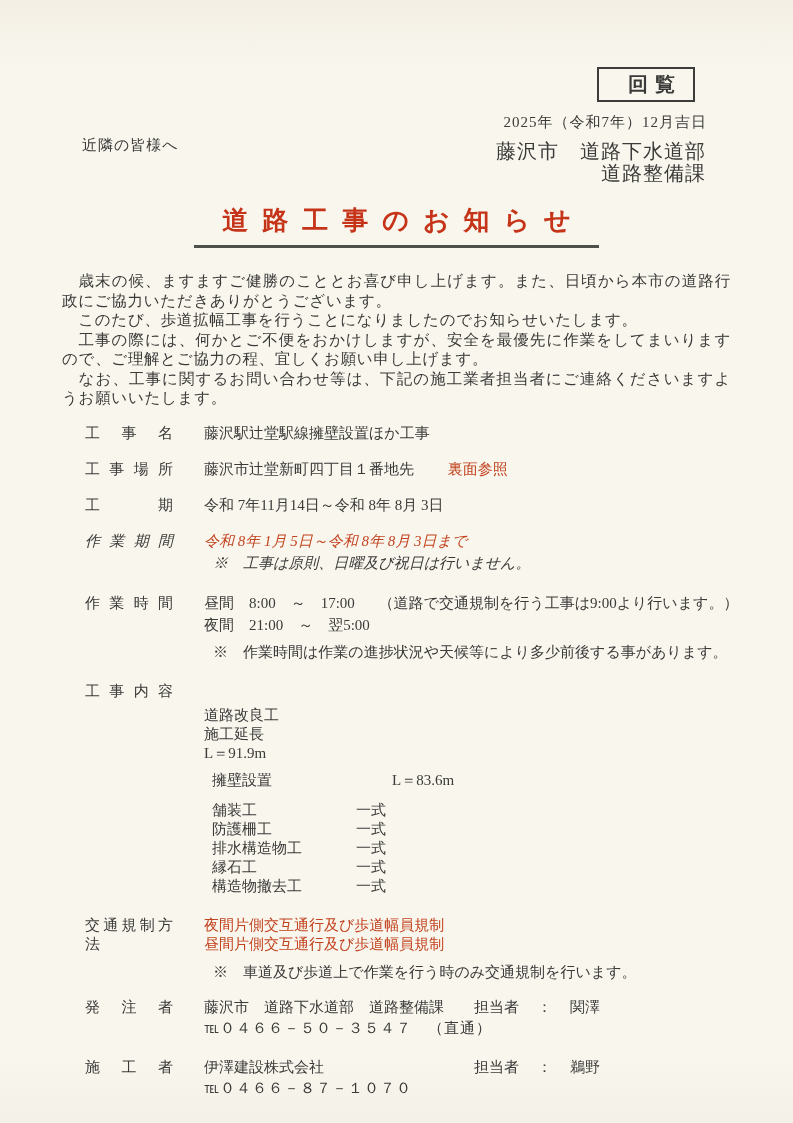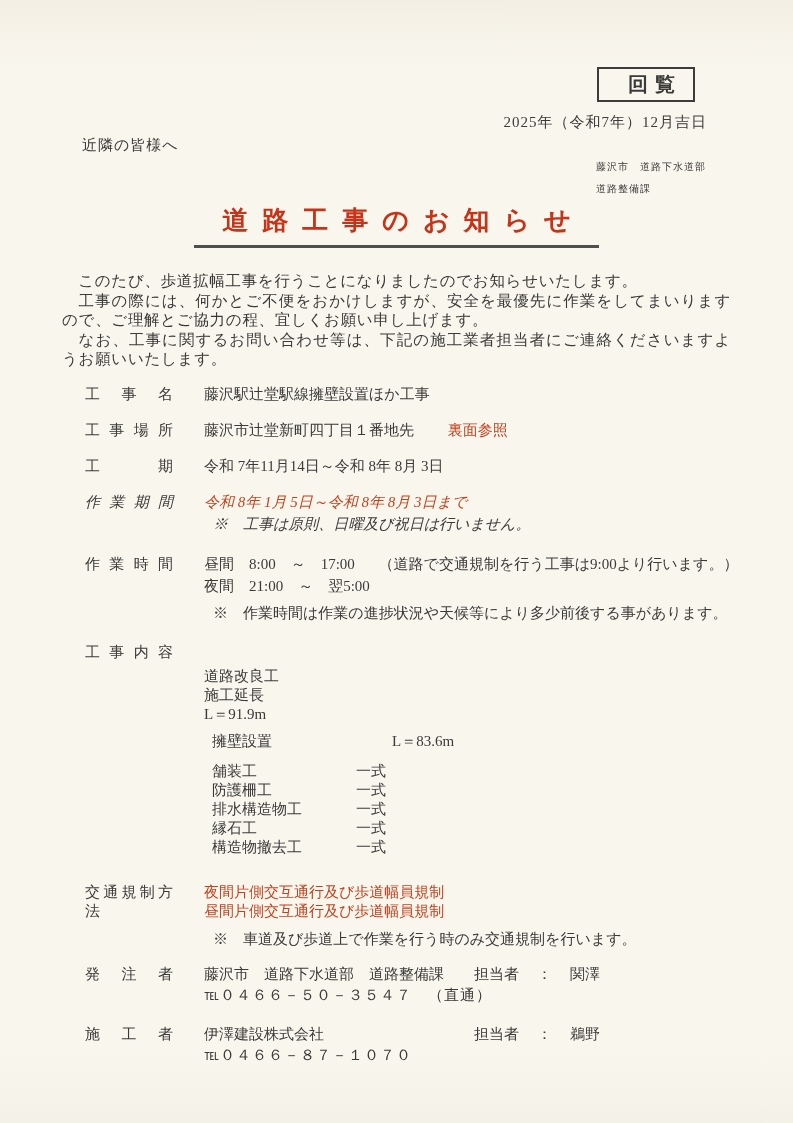--- a/index.html
+++ b/index.html
@@ -26,22 +26,23 @@
   }
   .dateline {
     position: absolute; top: 113px; right: 86px;
     font-size: 15px; letter-spacing: 1px;
   }
   .recipient {
     position: absolute; top: 136px; left: 82px;
     font-size: 15px; letter-spacing: 1px;
   }
   .sender {
-    position: absolute; top: 156px; right: 87px;
-    font-size: 10px; line-height: 22px; letter-spacing: 1px;
+    position: absolute; top: 140px; right: 87px;
+    font-size: 20px; line-height: 22px; letter-spacing: 1px;
+    text-align: right;
   }
   
   .content { position: absolute; top: 203px; left: 0; right: 0; }
   .title-wrap { text-align: center; }
   .doc-title {
     display: inline-block;
     color: var(--title-red, #c53418);
     font-size: 26px; font-weight: bold;
     letter-spacing: 14px;
     padding: 0 14px 7px 28px;
@@ -64,21 +65,21 @@
   }
   .val-col { margin-left: 15px; }
   .red { color: var(--red, #c2431f); }
   .ref-red { color: var(--red, #c2431f); margin-left: 30px; }
   .note { margin-top: 3px; padding-left: 9px; }
   .hours-line { margin-bottom: 3px; }
   .paren-note { margin-left: 20px; }
   .hours .note { margin-top: 8px; }
   .row-hours { margin-bottom: 20px; }
   .row-period2 { margin-bottom: 21px; font-style: italic; }
-  .row-contents { margin-bottom: 26px; }
+  .row-contents { margin-bottom: 20px; }
   .contents-col { padding-top: 24px; }
   .crow { display: flex; }
   .crow-main { margin-bottom: 8px; flex-direction: column; }
   .crow-main .c1 { width: 100px; }
   .crow-main .c2 { width: 88px; }
   .crow-wall { margin-bottom: 11px; padding-left: 8px; }
   .crow-wall .c1 { width: 180px; }
   .crow-item { padding-left: 8px; line-height: 19px; }
   .crow-item .c1 { width: 144px; }
   .row-traffic { margin-bottom: 16px; }
@@ -109,20 +110,21 @@
     <div>道路整備課</div>
   </div>
 
   <div class="content">
 
     <div class="title-wrap">
       <span class="doc-title">道路工事のお知らせ</span>
     </div>
 
     <div class="body-text">
+      <p>　歳末の候、ますますご健勝のこととお喜び申し上げます。また、日頃から本市の道路行政にご協力いただきありがとうございます。</p>
       <p>　このたび、歩道拡幅工事を行うことになりましたのでお知らせいたします。</p>
       <p>　工事の際には、何かとご不便をおかけしますが、安全を最優先に作業をしてまいりますので、ご理解とご協力の程、宜しくお願い申し上げます。</p>
       <p>　なお、工事に関するお問い合わせ等は、下記の施工業者担当者にご連絡くださいますようお願いいたします。</p>
     </div>
 
     <div class="rows">
 
       <div class="row">
         <span class="lbl">工事名</span>
         <span class="val-col">藤沢駅辻堂駅線擁壁設置ほか工事</span>

